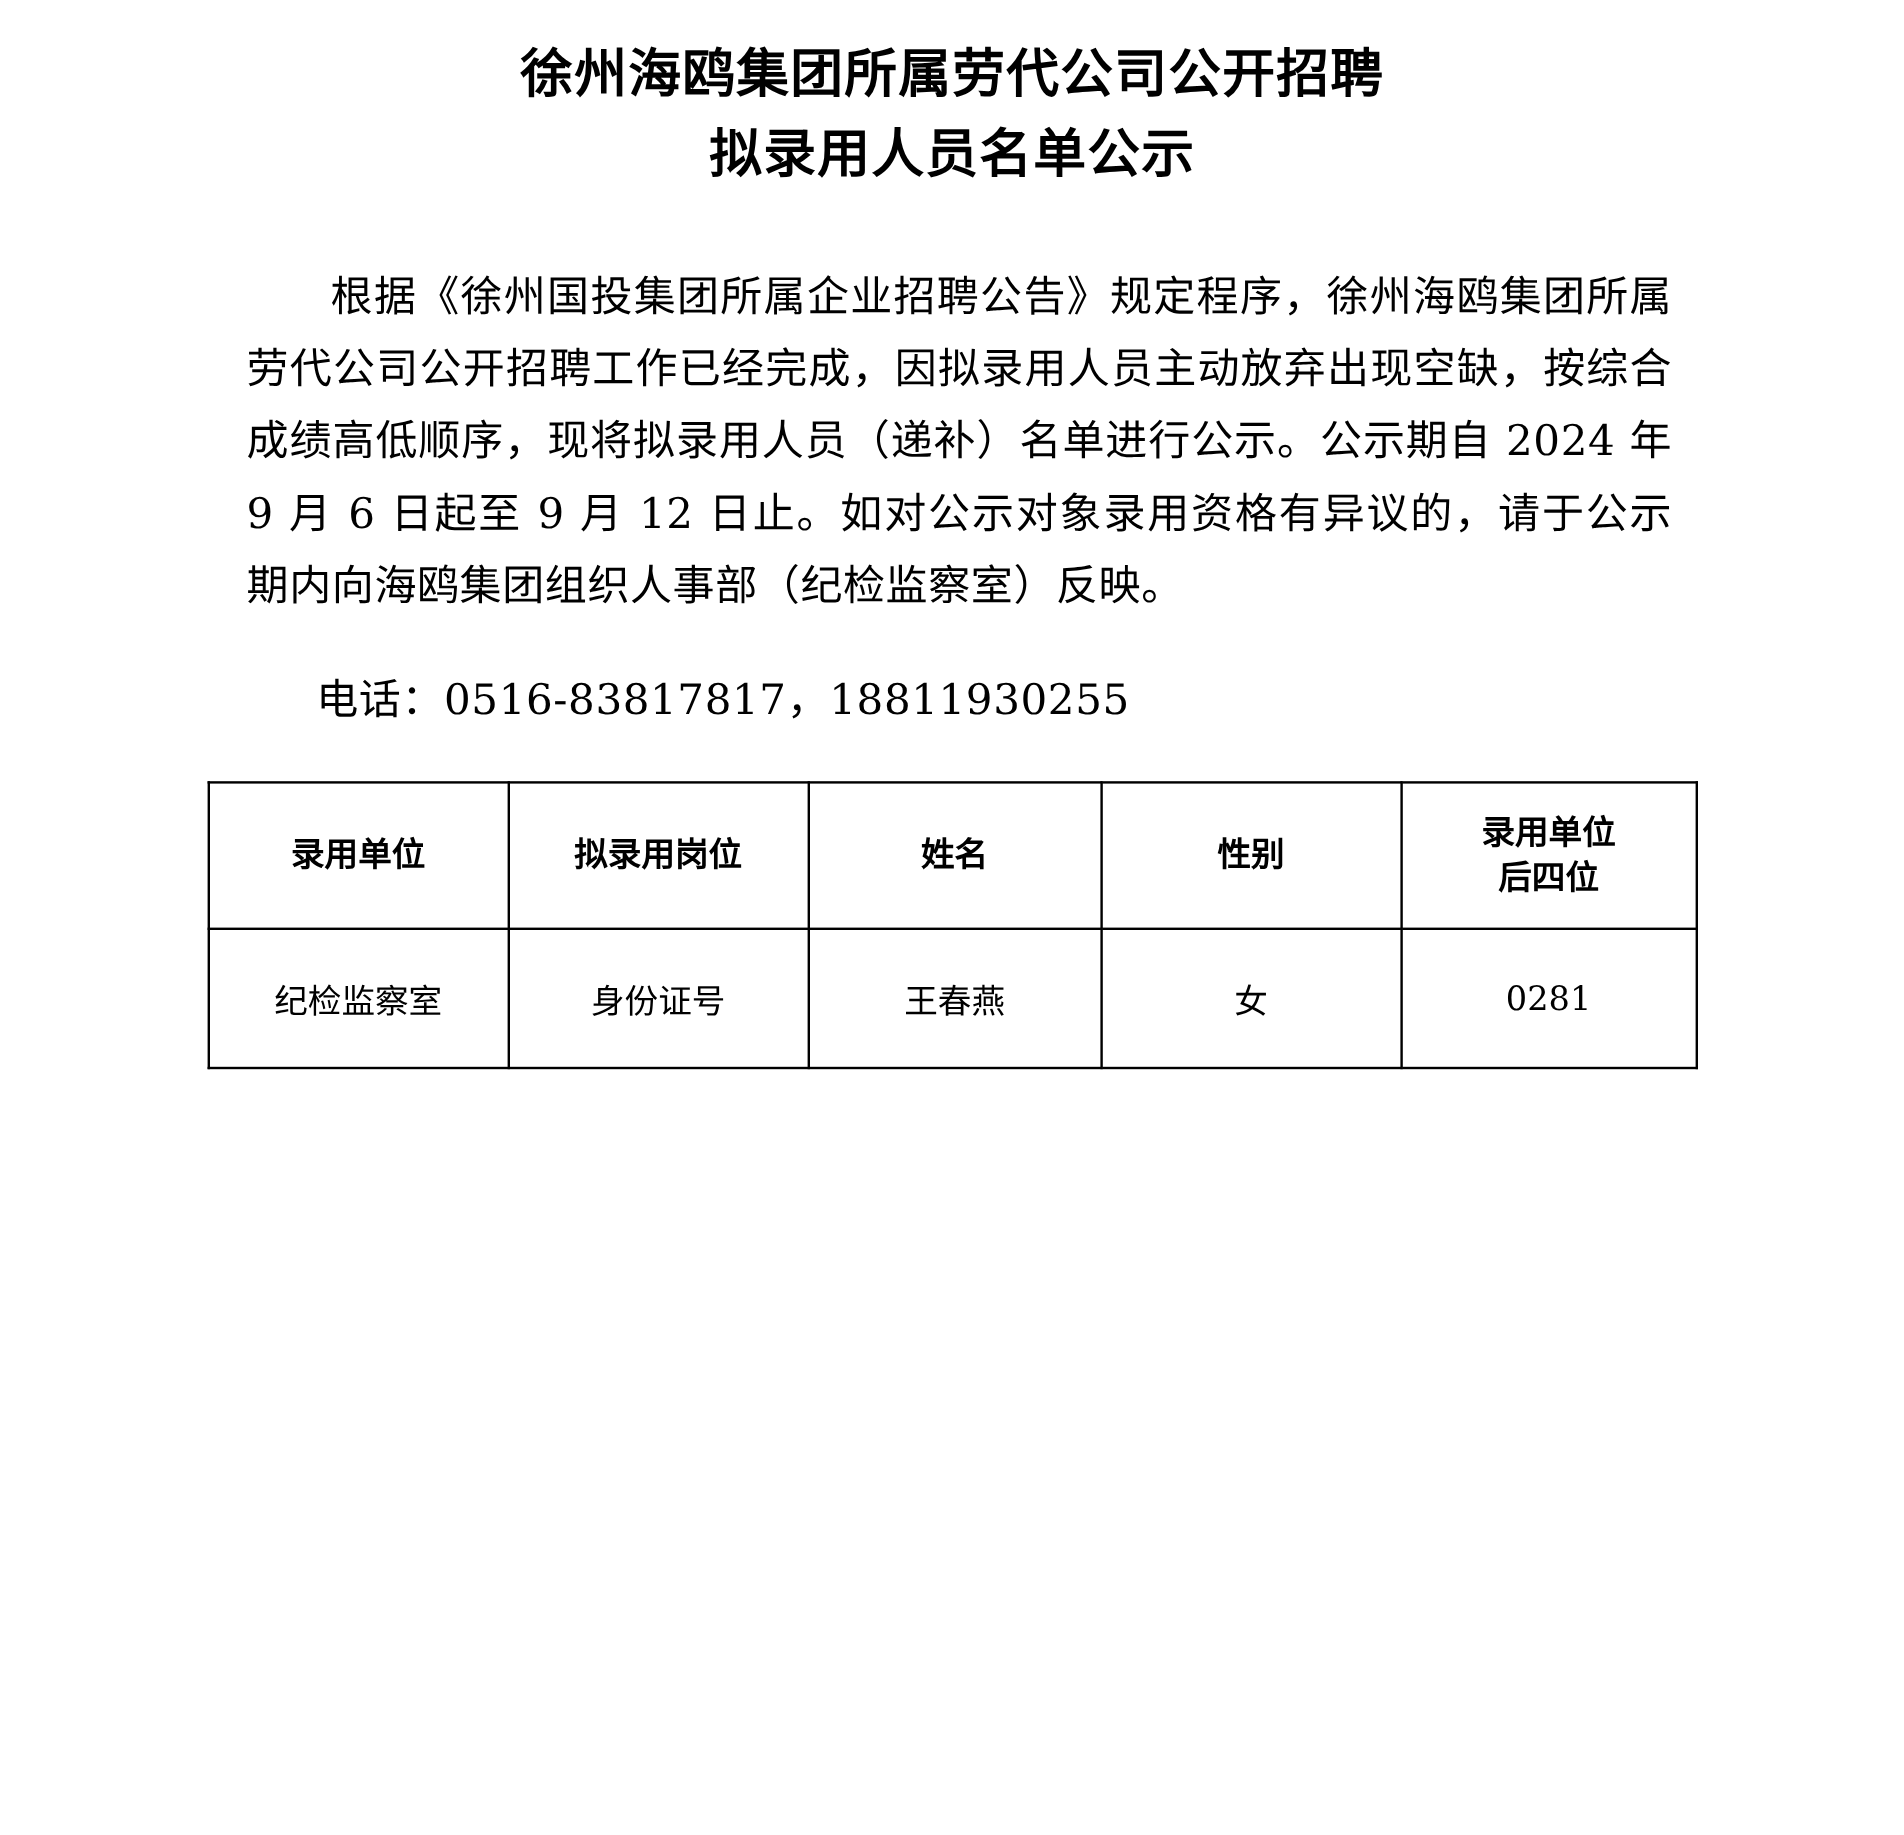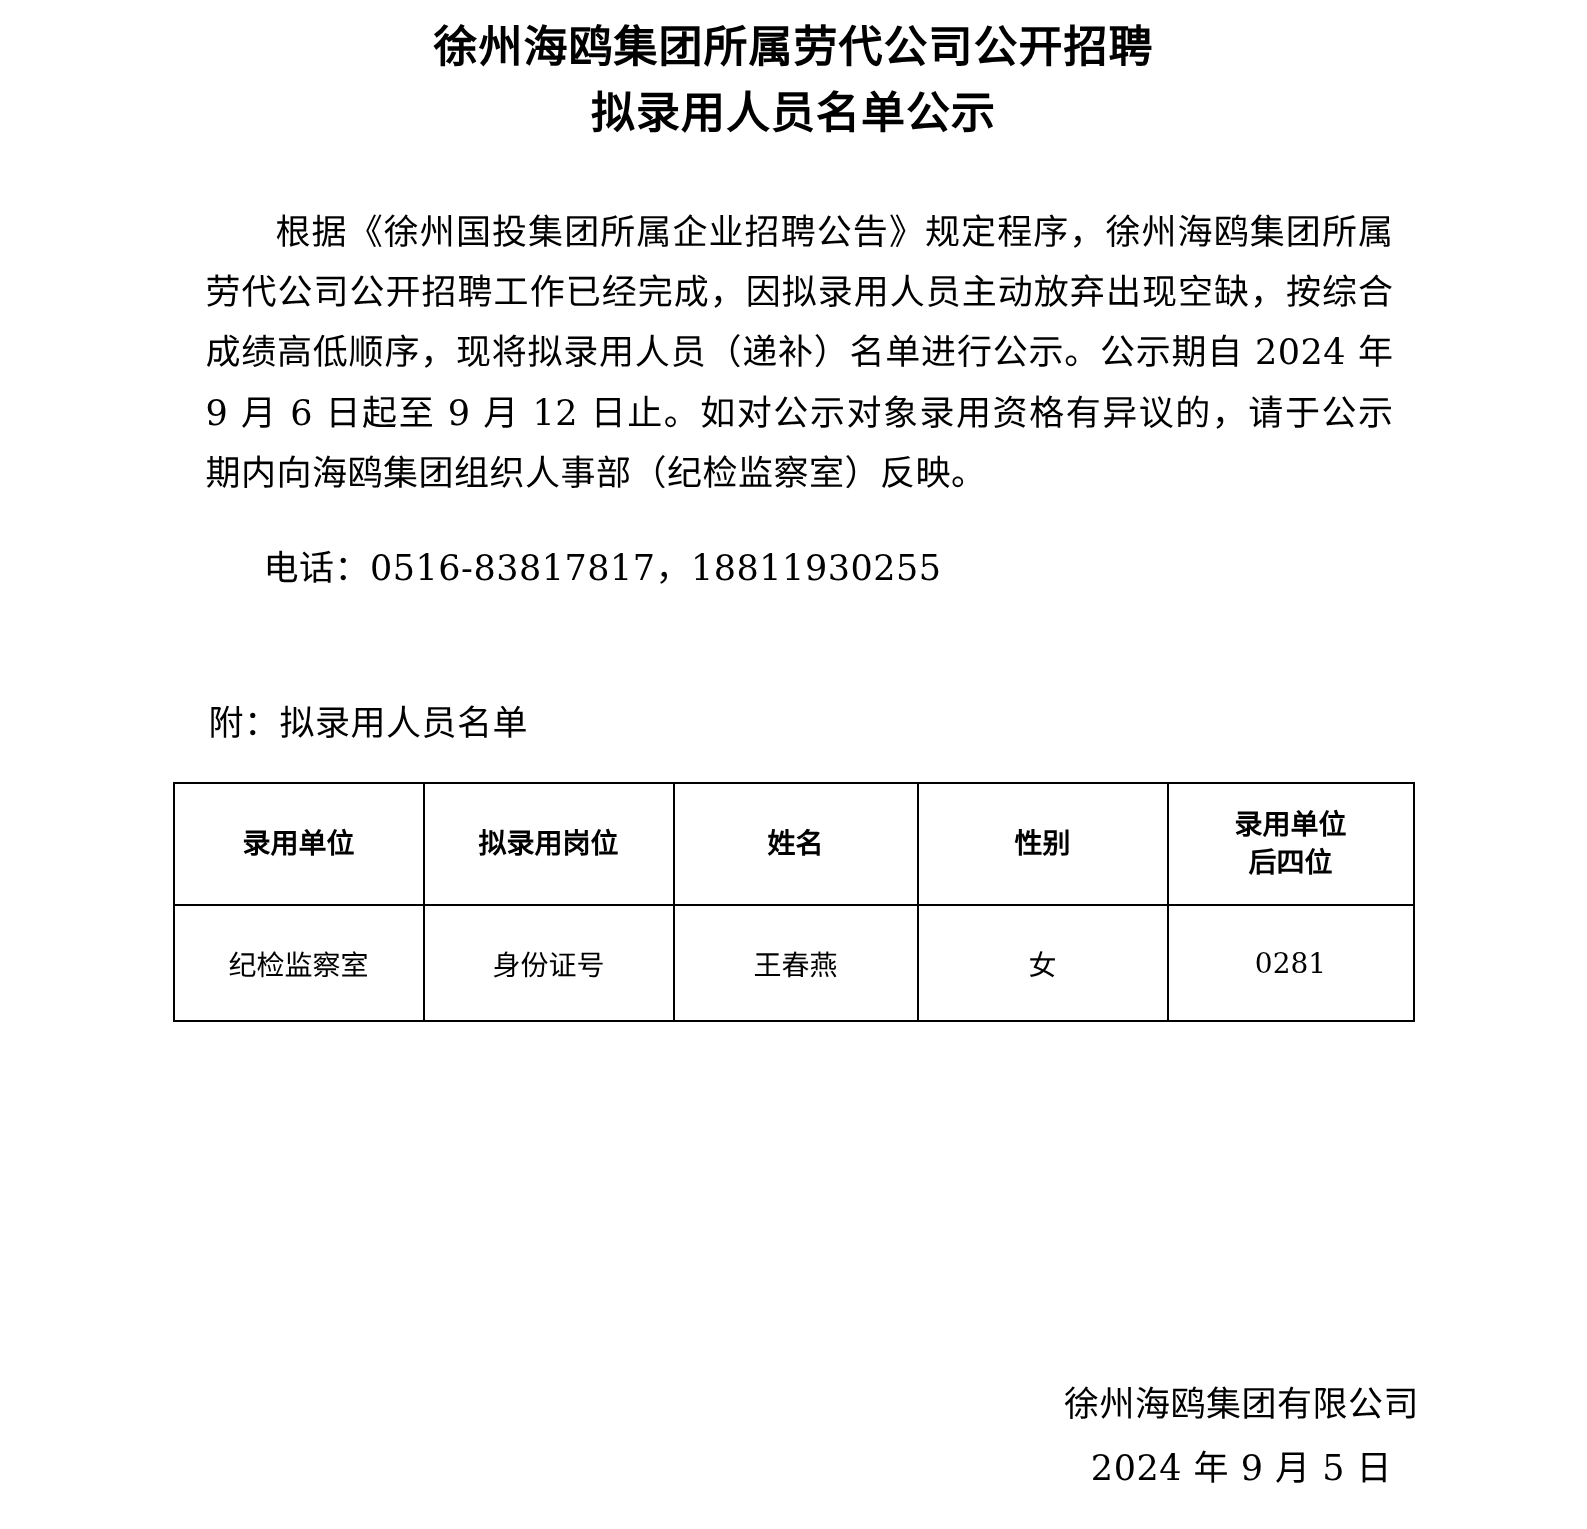--- a/index.html
+++ b/index.html
@@ -11,21 +11,21 @@
     width: 1587px;
     min-height: 1529px;
     font-family: "DejaVu Serif", "Liberation Serif", serif;
     color: #000000;
   }
   .page {
     position: relative;
     width: 1587px;
     min-height: 1529px;
     box-sizing: border-box;
-    padding: 0;
+    padding: 16px;
   }
   .doc-title {
     text-align: center;
     font-weight: bold;
     font-size: 44px;
     line-height: 1.5;
     letter-spacing: 1px;
     padding-top: 14px;
     font-family: "DejaVu Sans", "Liberation Sans", sans-serif;
   }
@@ -103,21 +103,20 @@
   <div class="doc-title">
     <span class="line">徐州海鸥集团所属劳代公司公开招聘</span>
     <span class="line">拟录用人员名单公示</span>
   </div>
 
   <div class="body-block">
     <p class="para">根据《徐州国投集团所属企业招聘公告》规定程序，徐州海鸥集团所属劳代公司公开招聘工作已经完成，因拟录用人员主动放弃出现空缺，按综合成绩高低顺序，现将拟录用人员（递补）名单进行公示。公示期自 2024 年 9 月 6 日起至 9 月 12 日止。如对公示对象录用资格有异议的，请于公示期内向海鸥集团组织人事部（纪检监察室）反映。</p>
     <p class="para-phone">电话：0516-83817817，18811930255</p>
   </div>
 
-  <div class="attachment-label">附：拟录用人员名单</div>
 
   <table class="name-table">
     <colgroup>
       <col class="col-1">
       <col class="col-2">
       <col class="col-3">
       <col class="col-4">
       <col class="col-5">
     </colgroup>
     <thead>
@@ -137,18 +136,14 @@
       <tr>
         <td>纪检监察室</td>
         <td>身份证号</td>
         <td>王春燕</td>
         <td>女</td>
         <td>0281</td>
       </tr>
     </tbody>
   </table>
 
-  <div class="signature">
-    <div>徐州海鸥集团有限公司</div>
-    <div>2024 年 9 月 5 日</div>
-  </div>
 
 </div>
 
 </body></html>

